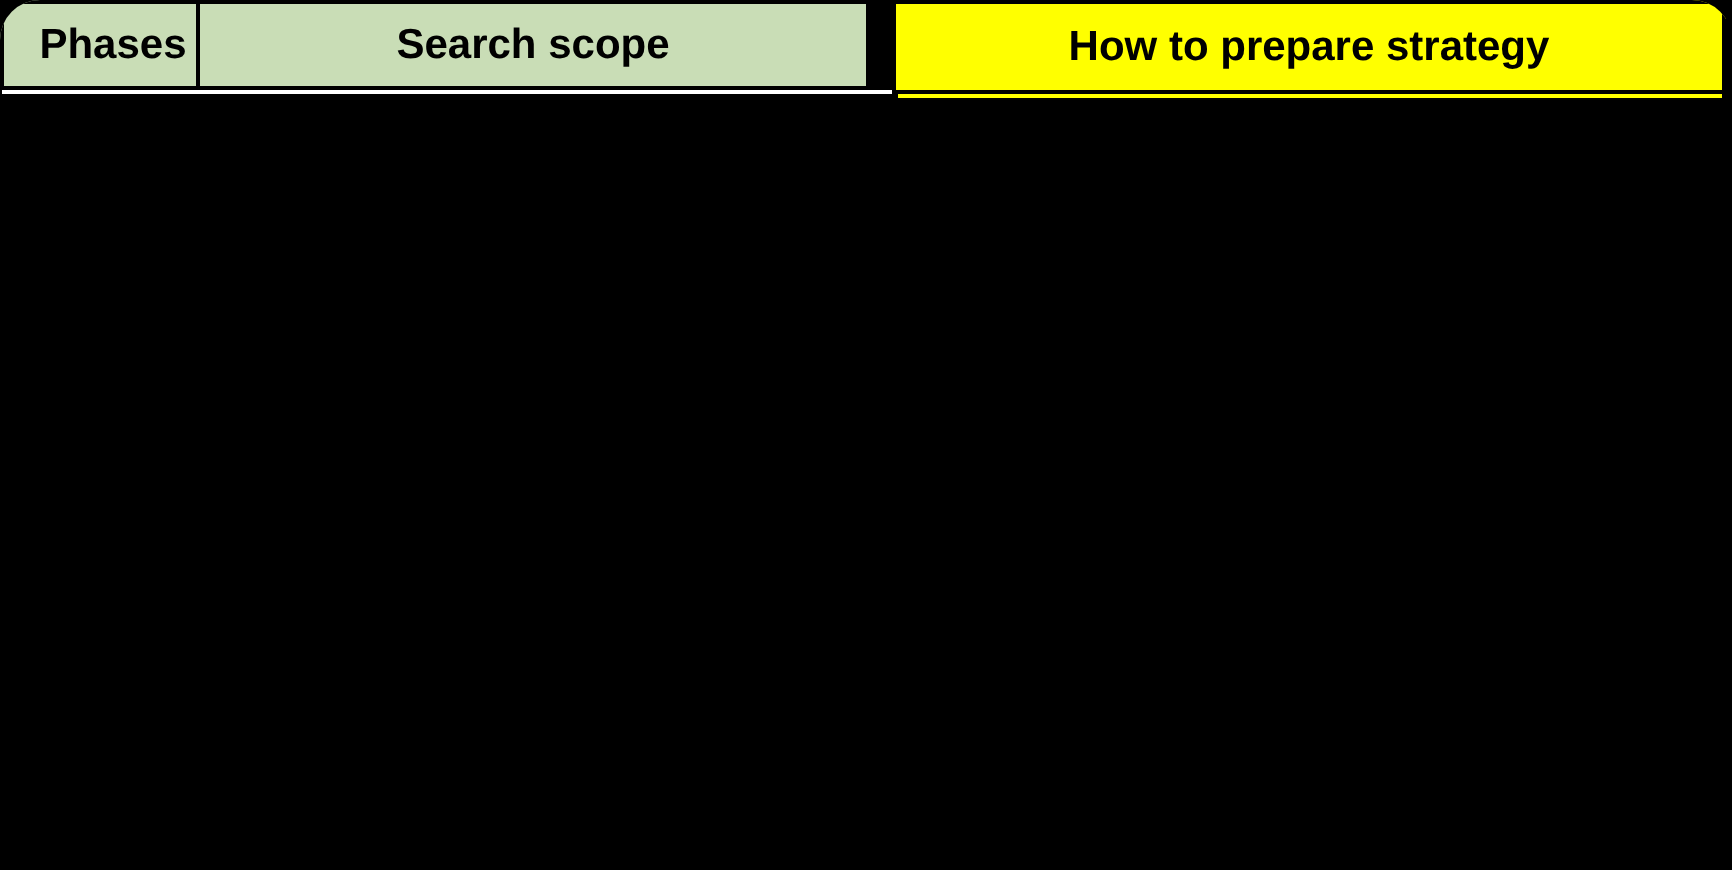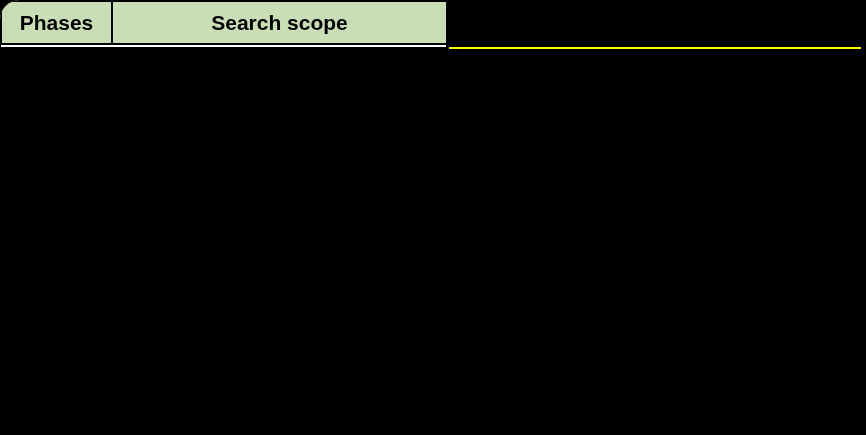--- a/index.html
+++ b/index.html
@@ -30,21 +30,21 @@
     letter-spacing: 0px;
     white-space: nowrap;
   }
   .cell-phases {
     left: 0px;
     width: 113px;
     height: 45px;
     background: #c9ddb6;
   }
   .cell-search-scope {
-    left: 111px;
+    left: 98px;
     width: 337px;
     height: 45px;
     background: #c9ddb6;
   }
   .cell-strategy {
     left: 446px;
     width: 417px;
     height: 47px;
     background: #ffff00;
   }
@@ -79,20 +79,23 @@
 <div class="canvas">
 
   <div class="hcell cell-phases">
     <span>Phases</span>
   </div>
 
   <div class="hcell cell-search-scope">
     <span>Search scope</span>
   </div>
 
+  <div class="hcell cell-strategy">
+    <span>How to prepare strategy</span>
+  </div>
 
   <div class="underline-green"></div>
 
   <div class="underline-yellow"></div>
 
   <div class="table-body"></div>
 
 </div>
 
 </body></html>

